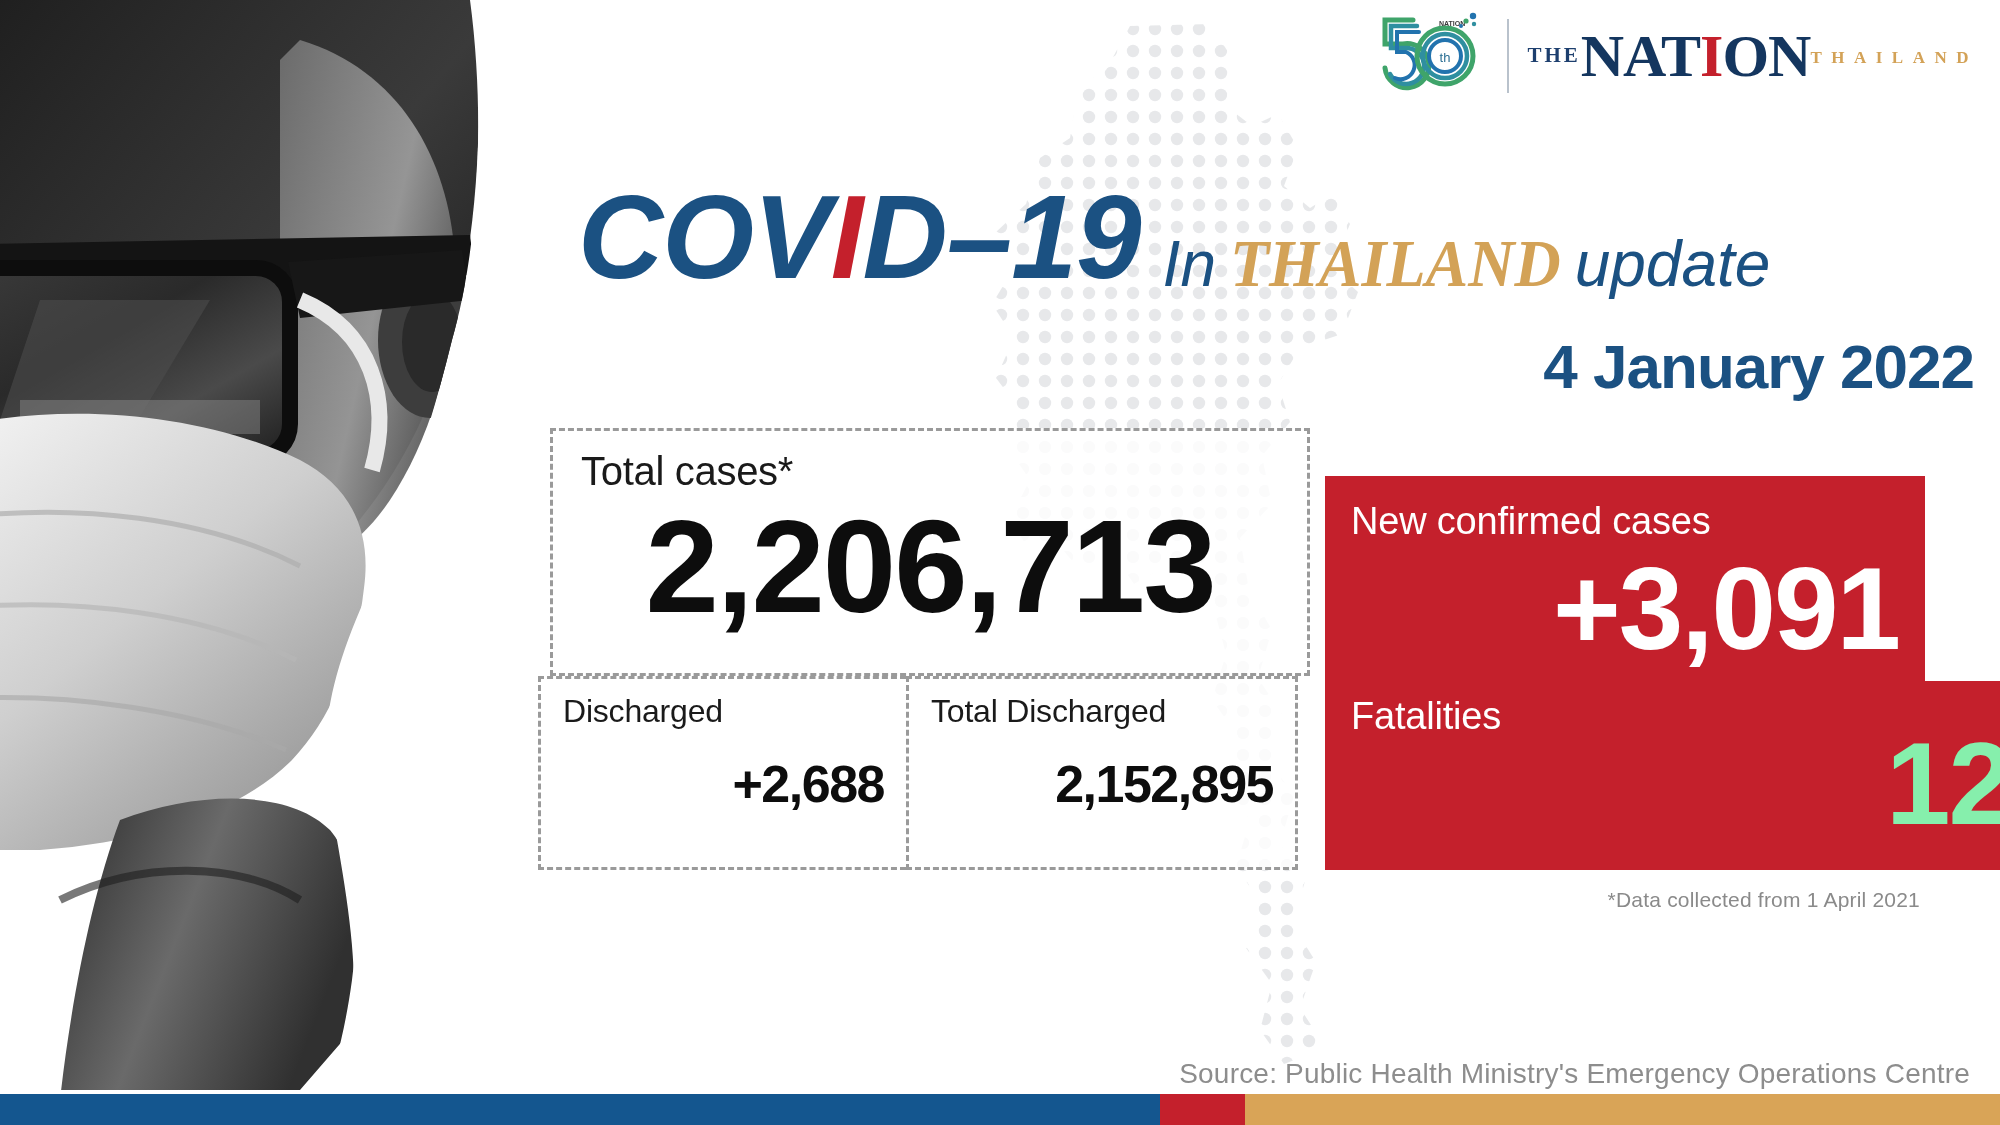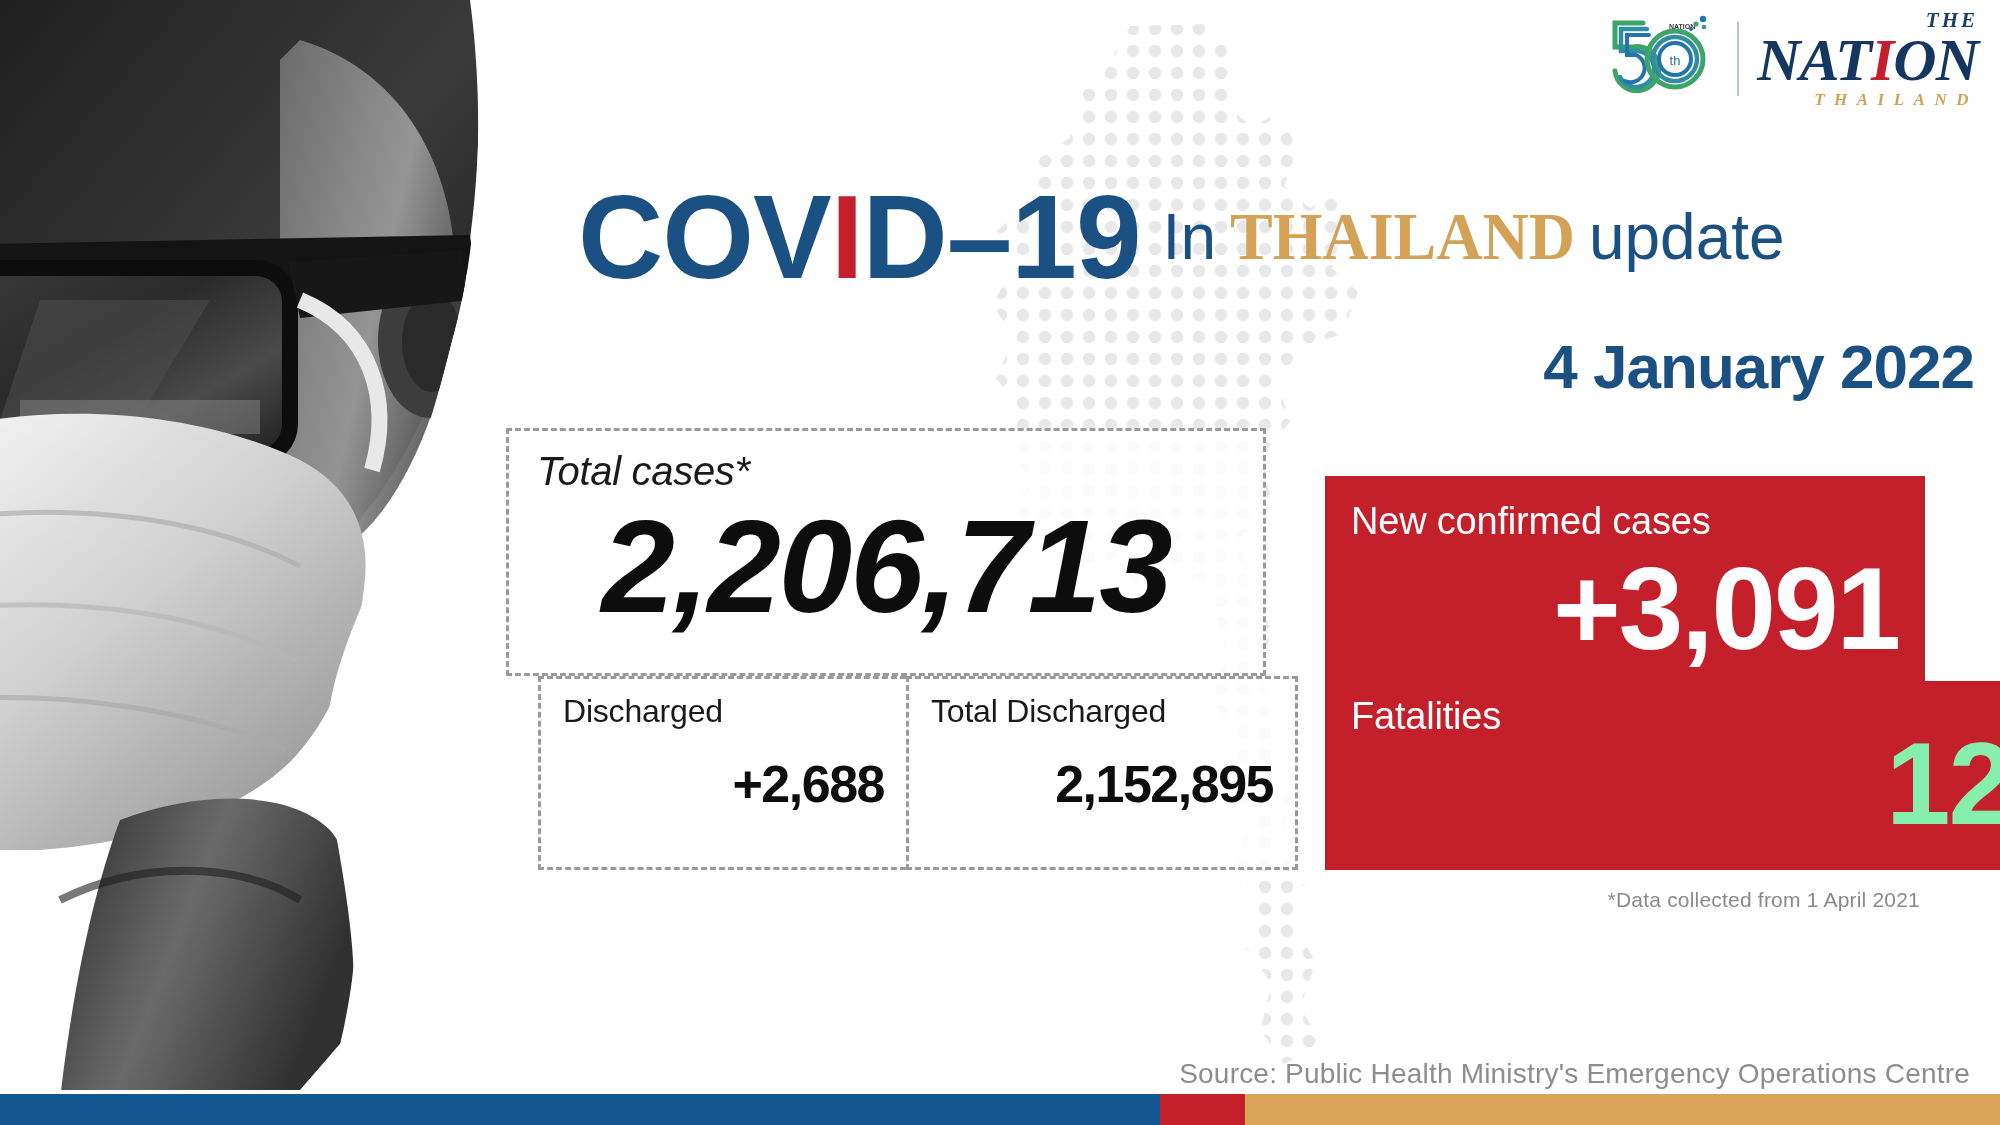--- a/index.html
+++ b/index.html
@@ -19,46 +19,45 @@
   .photo {
     position:absolute; left:0; top:0; width:545px; height:1100px;
     overflow:hidden;
   }
   .photo svg { display:block; }
 
   
   .logo-wrap { position:absolute; right:22px; top:10px; display:flex; align-items:center; gap:18px; }
   .logo-50 { width:116px; height:92px; position:relative; }
   .logo-div { width:2px; height:74px; background:#b9c2cc; }
-  .logo-nation { display:flex; flex-direction:column; align-items:flex-end;font-style:italic; }
+  .logo-nation { display:flex; flex-direction:row; align-items:center; }
   .n-the { font-family:"Liberation Serif", serif; font-size:21px; letter-spacing:3px; color:#1d3f6e; line-height:1; margin-bottom:1px; font-weight:700;}
   .n-main { font-family:"Liberation Serif", serif; font-size:60px; font-weight:700; color:#14365f; line-height:.94; letter-spacing:-1px; }
   .n-main .red-i { color:#c4202c; }
   .n-thai { font-family:"Liberation Serif", serif; font-size:17px; letter-spacing:9.5px; color:#d3a257; line-height:1; margin-top:3px; font-weight:700;}
 
   
   .headline { position:absolute; left:578px; top:178px; width:1400px; }
-  .h-line1 { display:flex; align-items:center; white-space:nowrap; }
+  .h-line1 { display:flex; align-items:flex-end; white-space:nowrap;font-style:italic; }
   .covid {
     font-family:"Liberation Sans Narrow","Liberation Sans", sans-serif;
     font-size:118px; font-weight:700; color:#1b5182; letter-spacing:-1px;
     line-height:1; transform:scaleX(1.0);
   }
   .covid .redbar { color:#c4202c; }
   .in-word { font-family:"Liberation Sans", sans-serif; font-size:64px; font-weight:400; color:#1b5182; margin-left:22px; line-height:1;}
   .thailand { font-family:"Liberation Serif", serif; font-size:64px; font-weight:700; color:#d3a257; margin-left:14px; letter-spacing:0px; line-height:1; transform:scaleY(1.05);}
   .update { font-family:"Liberation Sans", sans-serif; font-size:64px; font-weight:400; color:#1b5182; margin-left:14px; line-height:1;}
   .h-date { text-align:right; font-size:62px; font-weight:700; color:#1b5182; margin-top:35px; letter-spacing:-1px; padding-right:4px;}
 
   
   .box-total {
-    position:absolute; left:506px; top:428px; width:760px; height:248px;
+    position:absolute; left:550px; top:428px; width:760px; height:248px;
     border:3px dashed #9a9a9a; background:rgba(255,255,255,.82);
     padding:18px 28px 0 28px;
-    font-style:italic;
   }
   .lbl-total { font-size:40px; color:#1a1a1a; font-weight:400; letter-spacing:-.3px;}
   .val-total {
     font-family:"Liberation Sans Narrow","Liberation Sans", sans-serif;
     font-size:132px; font-weight:700; color:#0d0d0d; line-height:1.08;
     letter-spacing:-2px; text-align:center; margin-top:2px;
   }
 
   .box-row { position:absolute; left:538px; top:676px; width:760px; height:194px; display:flex; }
   .cell {

